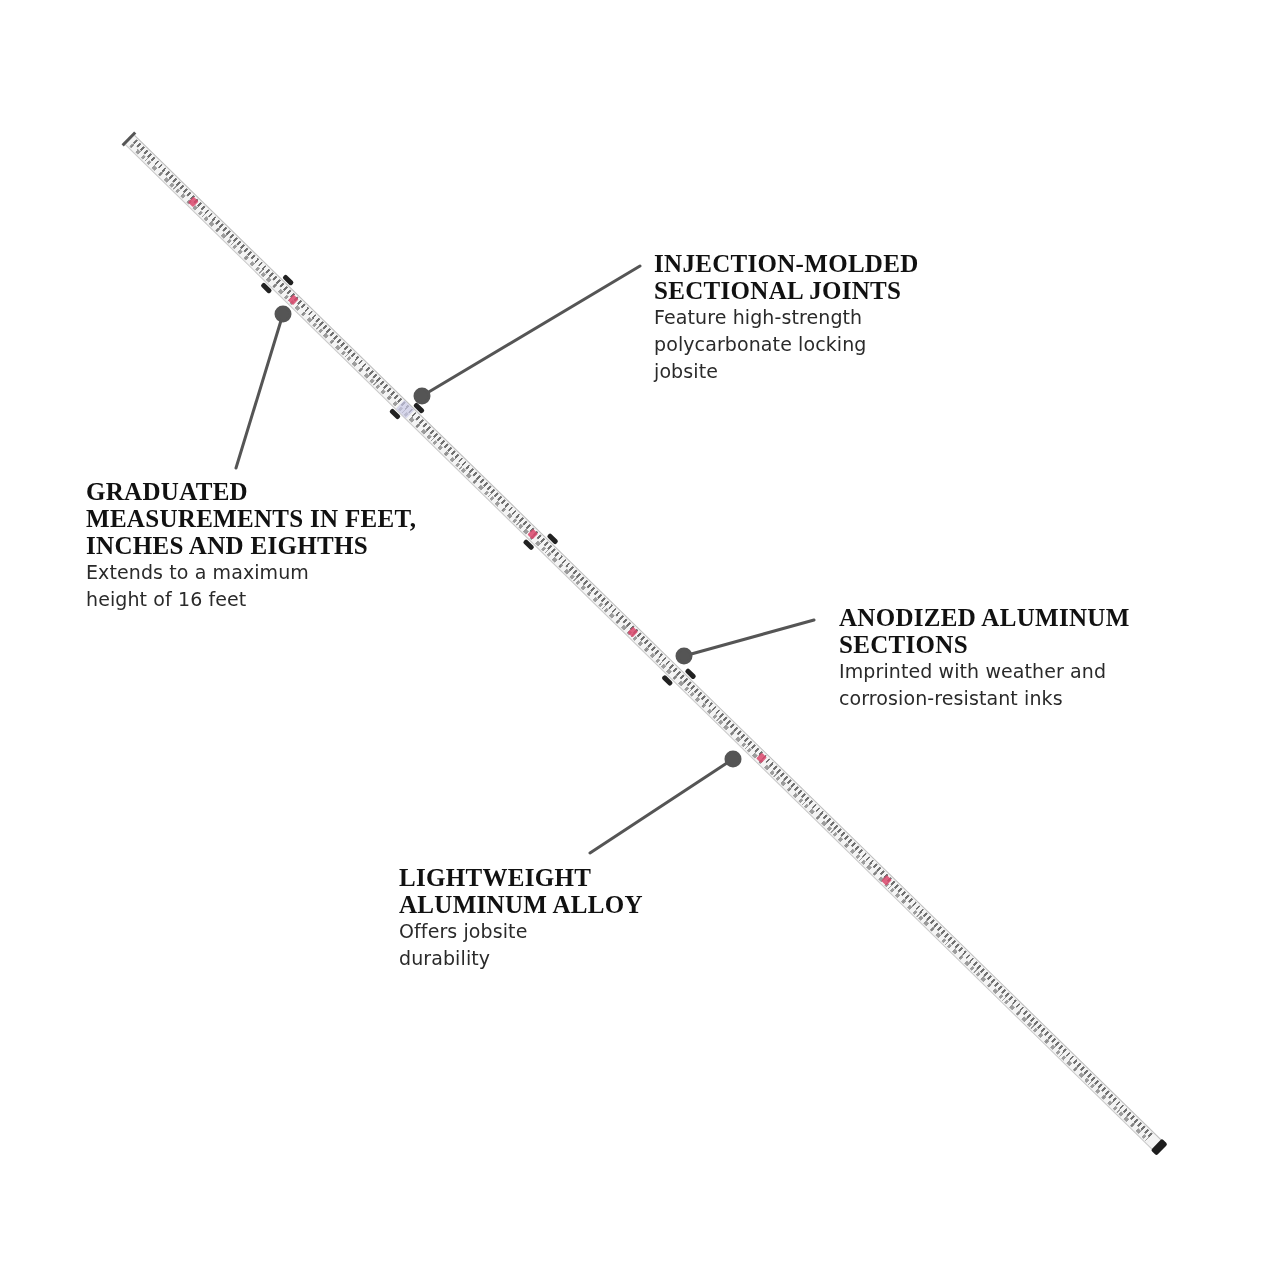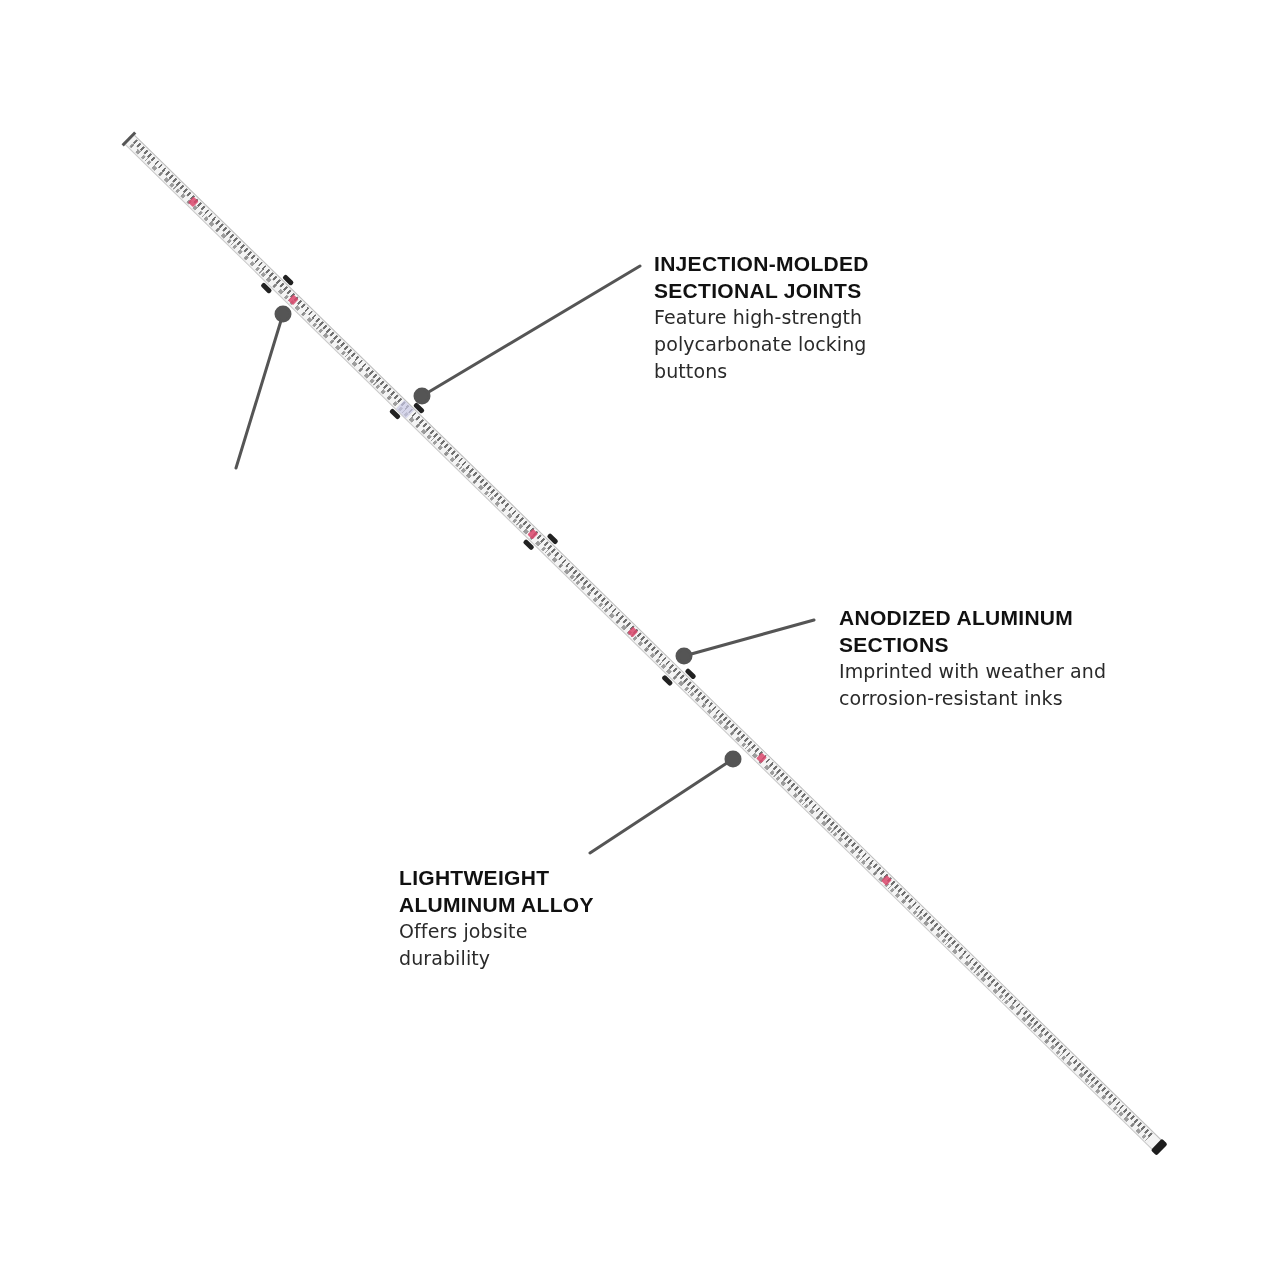--- a/index.html
+++ b/index.html
@@ -24,21 +24,21 @@
   .rod .cap-start { position:absolute; left:-3px; top:-3px; width:3px; height:18px; background:#555; }
   .rod .cap-end { position:absolute; right:-2px; top:-2px; width:8px; height:16px; background:#1d1d1d; border-radius:2px; }
   .rod .joint-clip { position:absolute; width:12px; height:5px; background:#222; border-radius:2px; }
   .rod .joint-clip.top { top:-7px; }
   .rod .joint-clip.bot { bottom:-7px; }
   .rod .joint-band { position:absolute; top:0; width:14px; height:12px; background:#c9c9e6; opacity:.7; }
 
   svg.leaders { position:absolute; left:0; top:0; width:1280px; height:1280px; pointer-events:none; }
 
   .callout { position:absolute; line-height:27px; }
-  .callout .title { font-family:Liberation Sans, sans-serif; font-weight:700; font-size:21px;
+  .callout .title { font-family:Liberation Serif, serif; font-weight:700; font-size:25px;
                     color:#111; letter-spacing:0.3px; white-space:pre-line; display:block; }
   .callout .desc { font-family:"DejaVu Sans","Liberation Sans",sans-serif; font-size:19px; color:#2a2a2a;
                    white-space:pre-line; display:block; letter-spacing:0.1px; }
   #c1 { left:654px; top:250px; }
   #c2 { left:86px; top:478px; }
   #c3 { left:839px; top:604px; }
   #c4 { left:399px; top:864px; }
 </style>
 </head>
 <body>
@@ -85,23 +85,30 @@
       <line x1="590" y1="853" x2="733" y2="759"></line>
       <circle cx="733" cy="759" r="7"></circle>
     </g>
   </svg>
 
   <div class="callout" id="c1">
     <span class="title">INJECTION-MOLDED
 SECTIONAL JOINTS</span>
     <span class="desc">Feature high-strength
 polycarbonate locking
-buttons</span>
+jobsite</span>
   </div>
 
+  <div class="callout" id="c2">
+    <span class="title">GRADUATED
+MEASUREMENTS IN FEET,
+INCHES AND EIGHTHS</span>
+    <span class="desc">Extends to a maximum
+height of 16 feet</span>
+  </div>
 
   <div class="callout" id="c4">
     <span class="title">LIGHTWEIGHT
 ALUMINUM ALLOY</span>
     <span class="desc">Offers jobsite
 durability</span>
   </div>
 
   <div class="callout" id="c3">
     <span class="title">ANODIZED ALUMINUM

